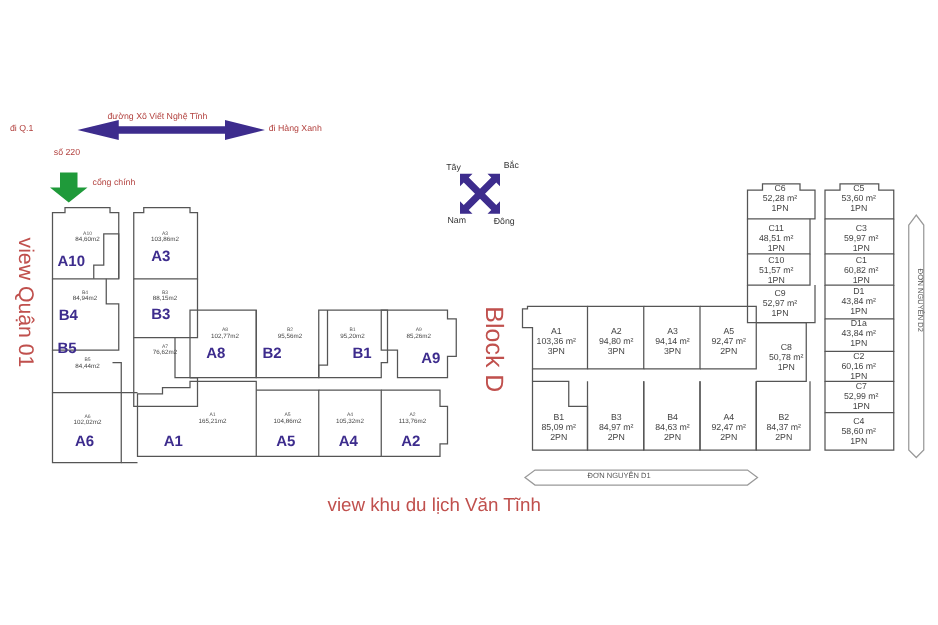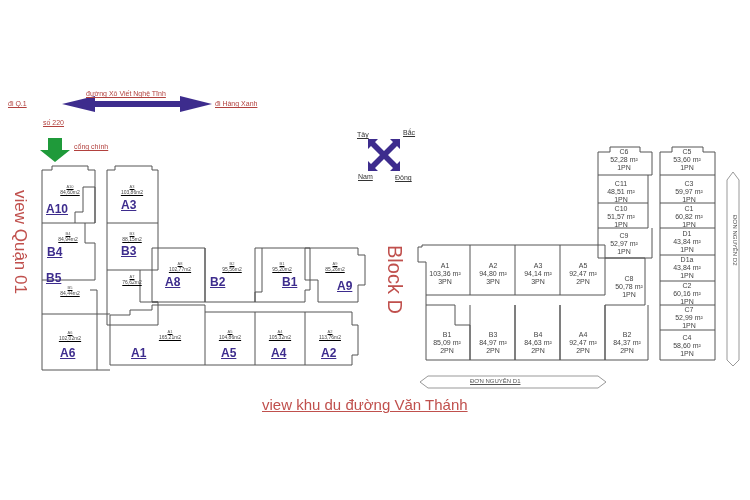--- a/index.html
+++ b/index.html
@@ -1,18 +1,18 @@
 <!DOCTYPE html>
 <html><head>
 <meta charset="utf-8">
 <style>
   html, body { margin:0; padding:0; }
   body { width:750px; height:500px; background:#ffffff; position:relative; overflow:hidden;
          font-family:"Liberation Sans", sans-serif; }
-  .abs { position:absolute;text-decoration:underline; }
+  .abs { position:absolute; }
   .red { color:#c0504d; }
   .small-red { font-size:7px; color:#b2413e; }
   svg { position:absolute; left:0; top:0; }
   .unit-name { font-size:4px; color:#555; text-align:center; }
   .unit-area { font-size:5px; color:#444; text-align:center; }
   .unit-code { font-size:12px; color:#3d2c8d; font-weight:bold; }
   .d-label { font-size:7px; color:#444; text-align:center; line-height:8px; position:absolute; }
   .vtext { position:absolute; transform-origin:left top; white-space:nowrap; }
 </style>
 </head>
@@ -87,21 +87,21 @@
 <div class="abs" style="left:62px;top:96px;width:150px;height:16px;"></div>
 
 <div class="abs" style="left:368px;top:139px;width:32px;height:32px;"></div>
 <div class="abs" style="left:357px;top:131px;font-size:7px;color:#333;">Tây</div>
 <div class="abs" style="left:403px;top:129px;font-size:7px;color:#333;">Bắc</div>
 <div class="abs" style="left:358px;top:173px;font-size:7px;color:#333;">Nam</div>
 <div class="abs" style="left:395px;top:174px;font-size:7px;color:#333;">Đông</div>
 
 <div class="vtext red" style="left:30px;top:190px;font-size:17px;transform:rotate(90deg);">view Quận 01</div>
 <div class="vtext red" style="left:406px;top:245px;font-size:20px;transform:rotate(90deg);">Block D</div>
-<div class="abs red" style="left:262px;top:396px;font-size:15px;">view khu du đường Văn Thánh</div>
+<div class="abs red" style="left:262px;top:396px;font-size:15px;">view khu du lịch Văn Tĩnh</div>
 
 <div class="abs" style="left:50px;top:184px;width:40px;">
   <div class="unit-name">A10</div>
   <div class="unit-area">84,60m2</div>
 </div>
 <div class="abs unit-code" style="left:46px;top:202px;">A10</div>
 
 <div class="abs" style="left:112px;top:184px;width:40px;">
   <div class="unit-name">A3</div>
   <div class="unit-area">103,86m2</div>

